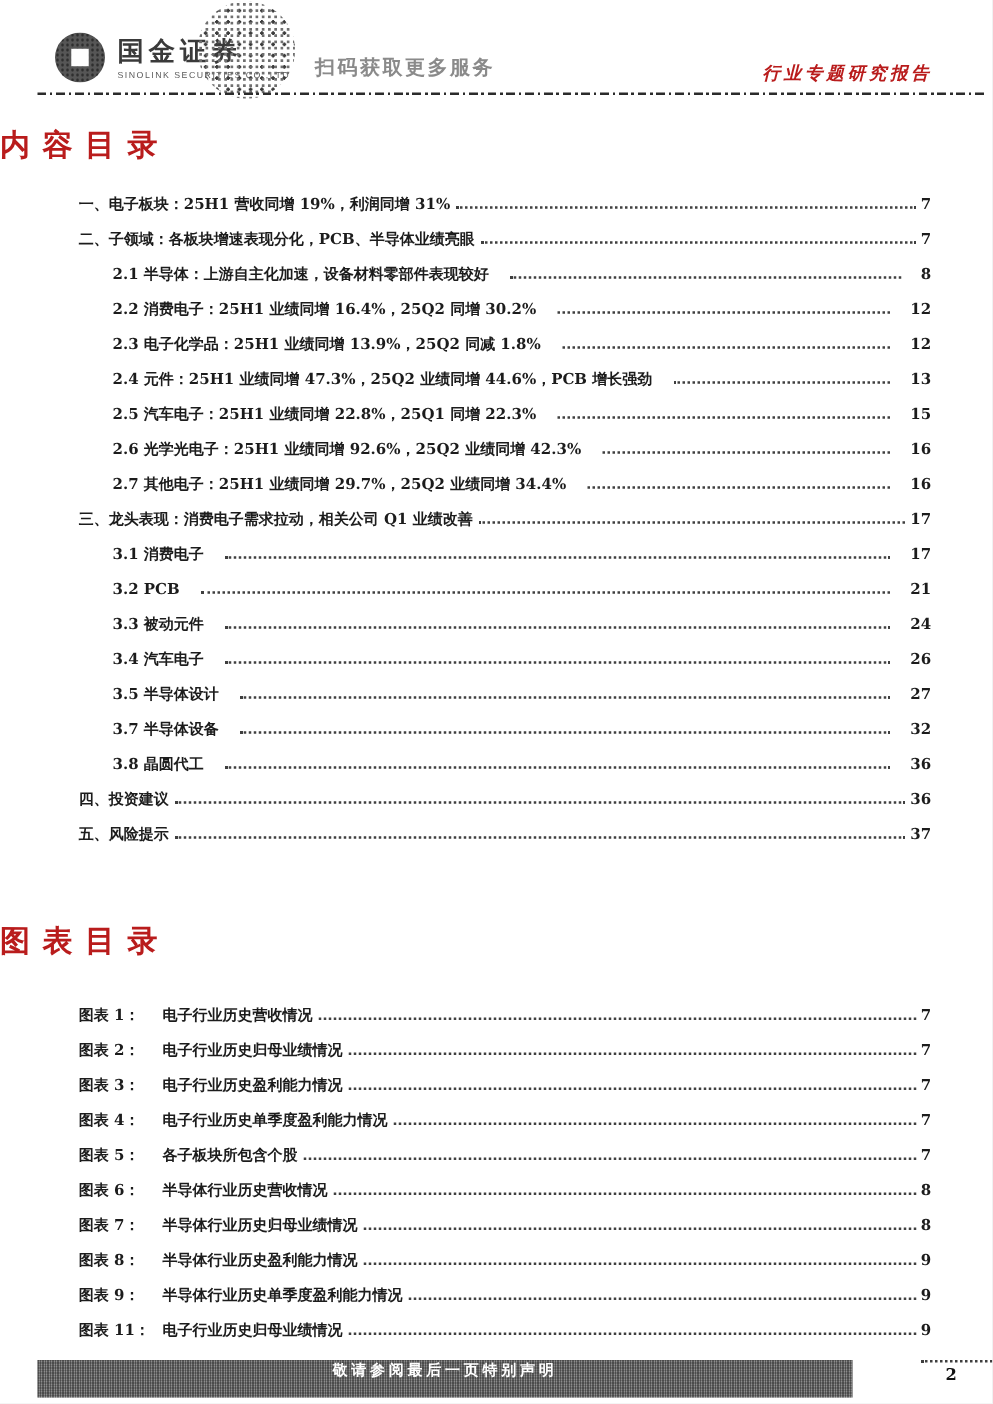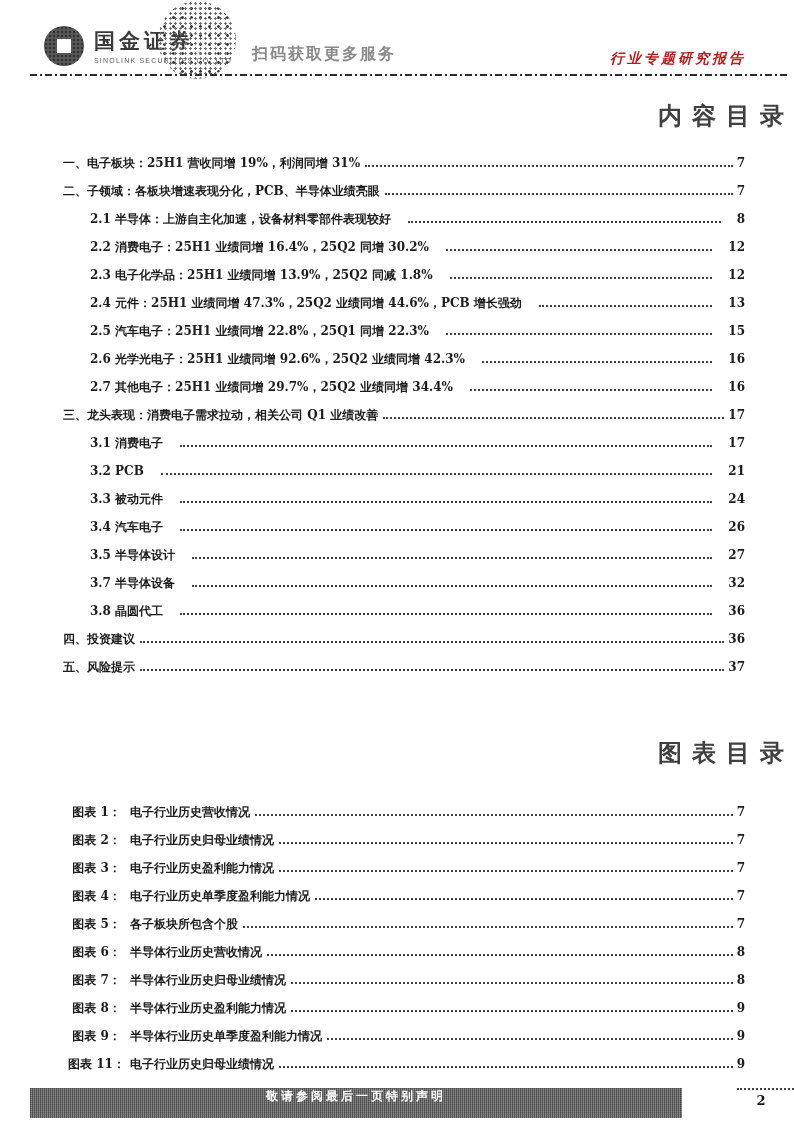--- a/index.html
+++ b/index.html
@@ -47,33 +47,33 @@
     font-size:14px; font-weight:bold; font-style:italic;
     letter-spacing:3px; color:#b91c1c;
   }
   .header-rule {
     position:absolute; top:74px; left:30px; right:6px; height:2px;
     background:repeating-linear-gradient(90deg,
       #2b2b2b 0 7px, transparent 7px 10px, #2b2b2b 10px 12px, transparent 12px 15px);
   }
   
   .section-title {
-    position:absolute; left:0; right:0; text-align:right;
-    font-size:24px; font-weight:bold; letter-spacing:10px; color:#404040;
+    position:absolute; left:0; right:0; text-align:left;
+    font-size:24px; font-weight:bold; letter-spacing:10px; color:#b91c1c;
   }
   #contents-title { top:100px; }
   #figures-title  { top:737px; }
   
   .list { position:absolute; left:63px; right:49px; }
   #toc-list { top:143px; }
   #fig-list { top:792px; }
   .row {
     display:flex; align-items:flex-end; height:28px;
     font-size:12px; font-weight:bold; color:#1c1c1c;
-    white-space:nowrap; cursor:pointer;text-align:center;
+    white-space:nowrap; cursor:pointer;
   }
   .row .txt { line-height:16px; }
   .row.lvl-2 { padding-left:27px;gap:12px; }
   .dots {
     flex:1 1 auto; min-width:12px; height:0;
     border-bottom:2px dotted #3f3f3f;
     margin:0 4px 4px 5px;
   }
   .pg { line-height:16px; font-weight:bold; }
   .fig-label { display:inline-block; min-width:67px; }

